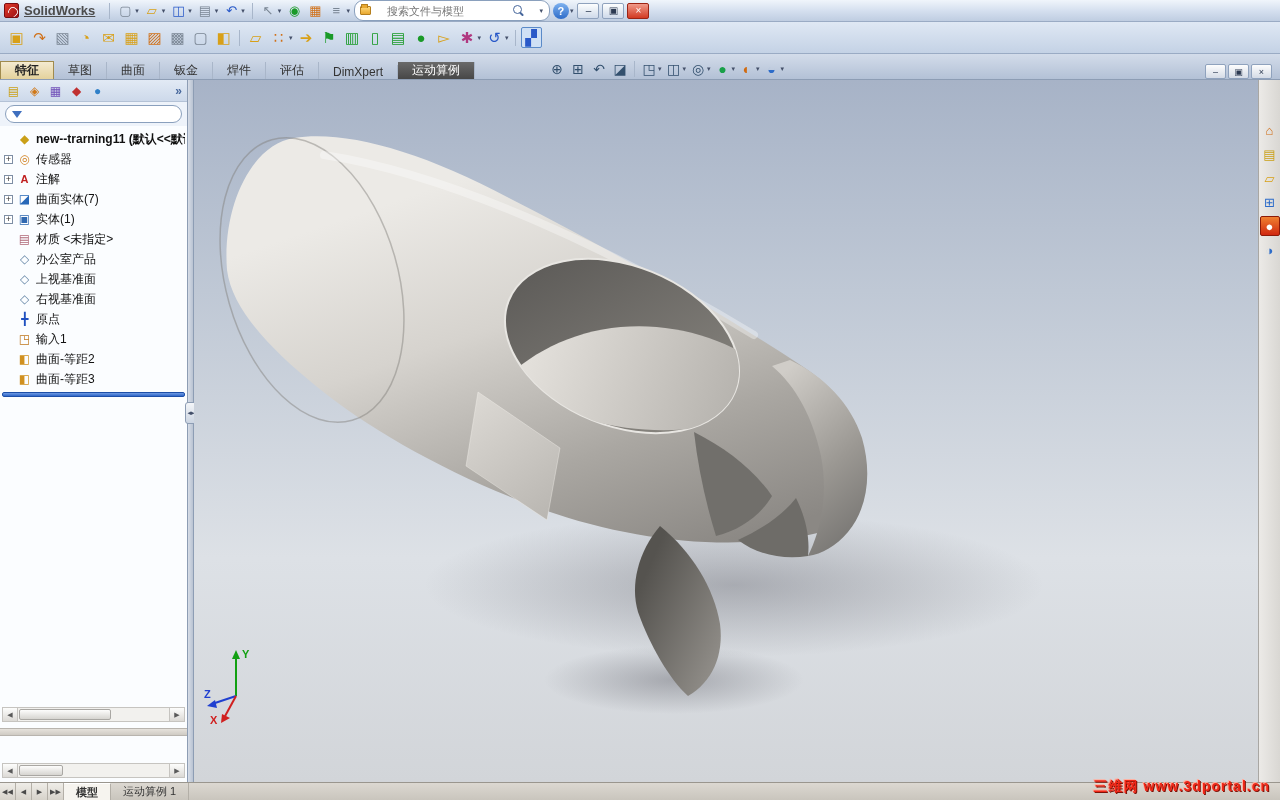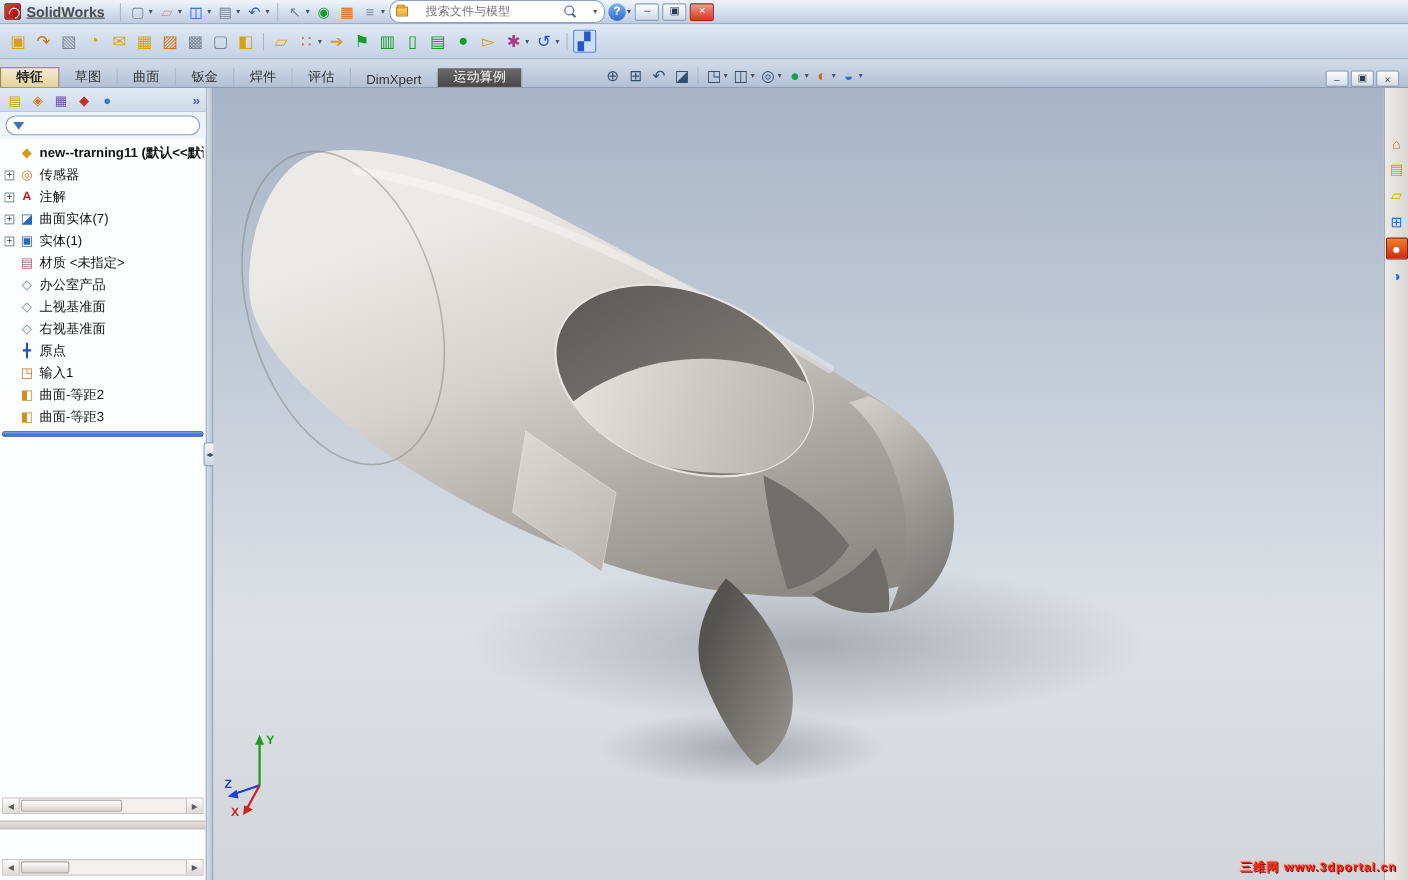--- a/index.html
+++ b/index.html
@@ -101,21 +101,21 @@
   .vsplit-handle { position:absolute; top:322px; left:-3px; width:12px; height:22px; background:linear-gradient(#f4f6f9,#ccd5e2);
     border:1px solid #8d9db4; border-radius:3px; font-size:7px; color:#44506a; display:flex; align-items:center; justify-content:center; }
 
   
   .viewport { flex:1 1 auto; position:relative; overflow:hidden;
     background:linear-gradient(180deg,#a7b3c7 0%,#bfc8d5 30%,#dde1e6 68%,#d2d5d9 100%); }
   .viewport svg.model { position:absolute; left:0; top:0; }
   .triad { position:absolute; left:8px; bottom:56px; }
   .triad text { font-size:11px; font-weight:bold; }
 
-  .watermark { position:absolute; right:10px; bottom:4px; z-index:40; font-size:11px; font-weight:bold;
+  .watermark { position:absolute; right:10px; bottom:4px; z-index:40; font-size:14px; font-weight:bold;
     color:#f02818; text-shadow:1px 1px 0 #7e1208, -1px -1px 0 #ffb0a0; letter-spacing:1px; }
 
   
   .taskpane { width:22px; flex:0 0 22px; background:linear-gradient(90deg,#eceae7,#d9d7d3); border-left:1px solid #a9a7a3;
     display:flex; flex-direction:column; align-items:center; padding-top:40px; gap:4px; }
   .tp-ico { width:20px; height:20px; display:flex; align-items:center; justify-content:center; font-size:13px; border-radius:2px; }
   .tp-home{color:#d06a10;} .tp-lib{color:#caa018;} .tp-exp{color:#d8a018;} .tp-pal{color:#2d6cc9;}
   .tp-app{color:#fff; background:linear-gradient(#f08030,#d02810); border:1px solid #8c1a08;} .tp-props{color:#2d6cc9;}
 
   
@@ -432,16 +432,24 @@
     <div class="taskpane">
       <span class="tp-ico tp-home">⌂</span>
       <span class="tp-ico tp-lib">▤</span>
       <span class="tp-ico tp-exp">▱</span>
       <span class="tp-ico tp-pal">⊞</span>
       <span class="tp-ico tp-app">●</span>
       <span class="tp-ico tp-props">◑</span>
     </div>
   </div>
 
+  <div class="bottom-tabs">
+    <span class="nav-btn">◀◀</span>
+    <span class="nav-btn">◀</span>
+    <span class="nav-btn">▶</span>
+    <span class="nav-btn">▶▶</span>
+    <span class="doc-tab active">模型</span>
+    <span class="doc-tab">运动算例 1</span>
+  </div>
 
 
   <div class="watermark">三维网 www.3dportal.cn</div>
 </div>
 
 </body></html>

